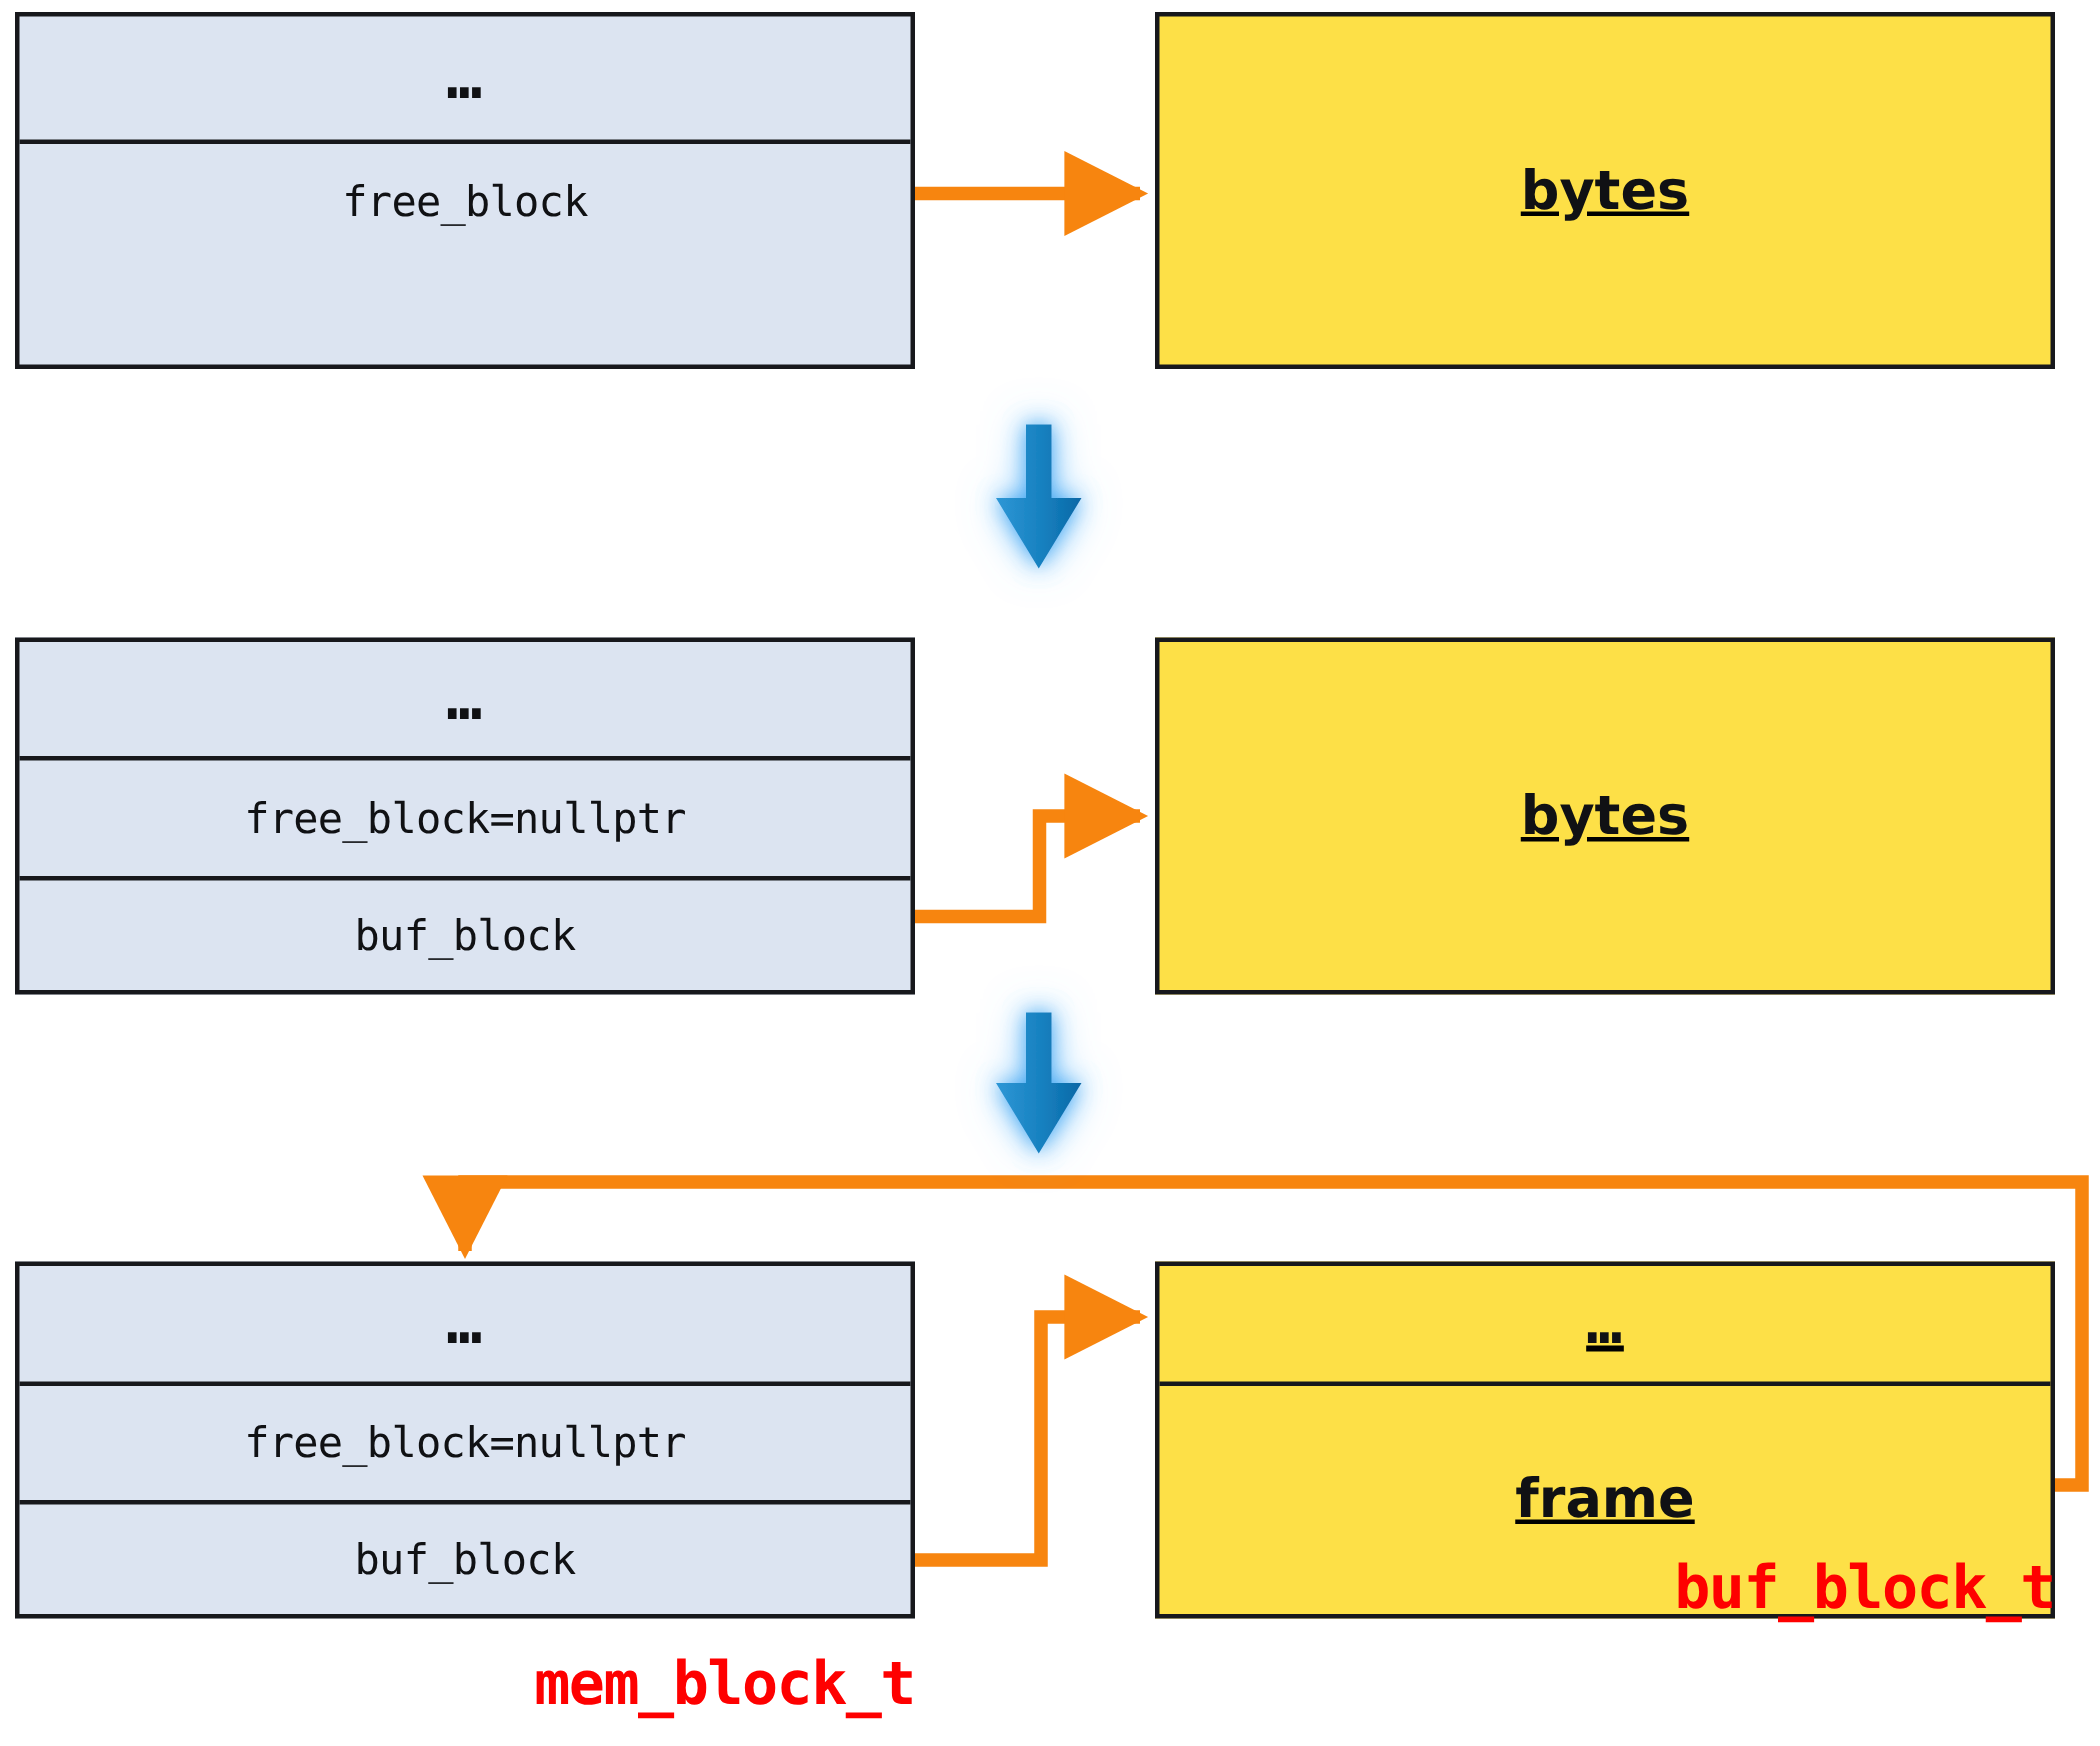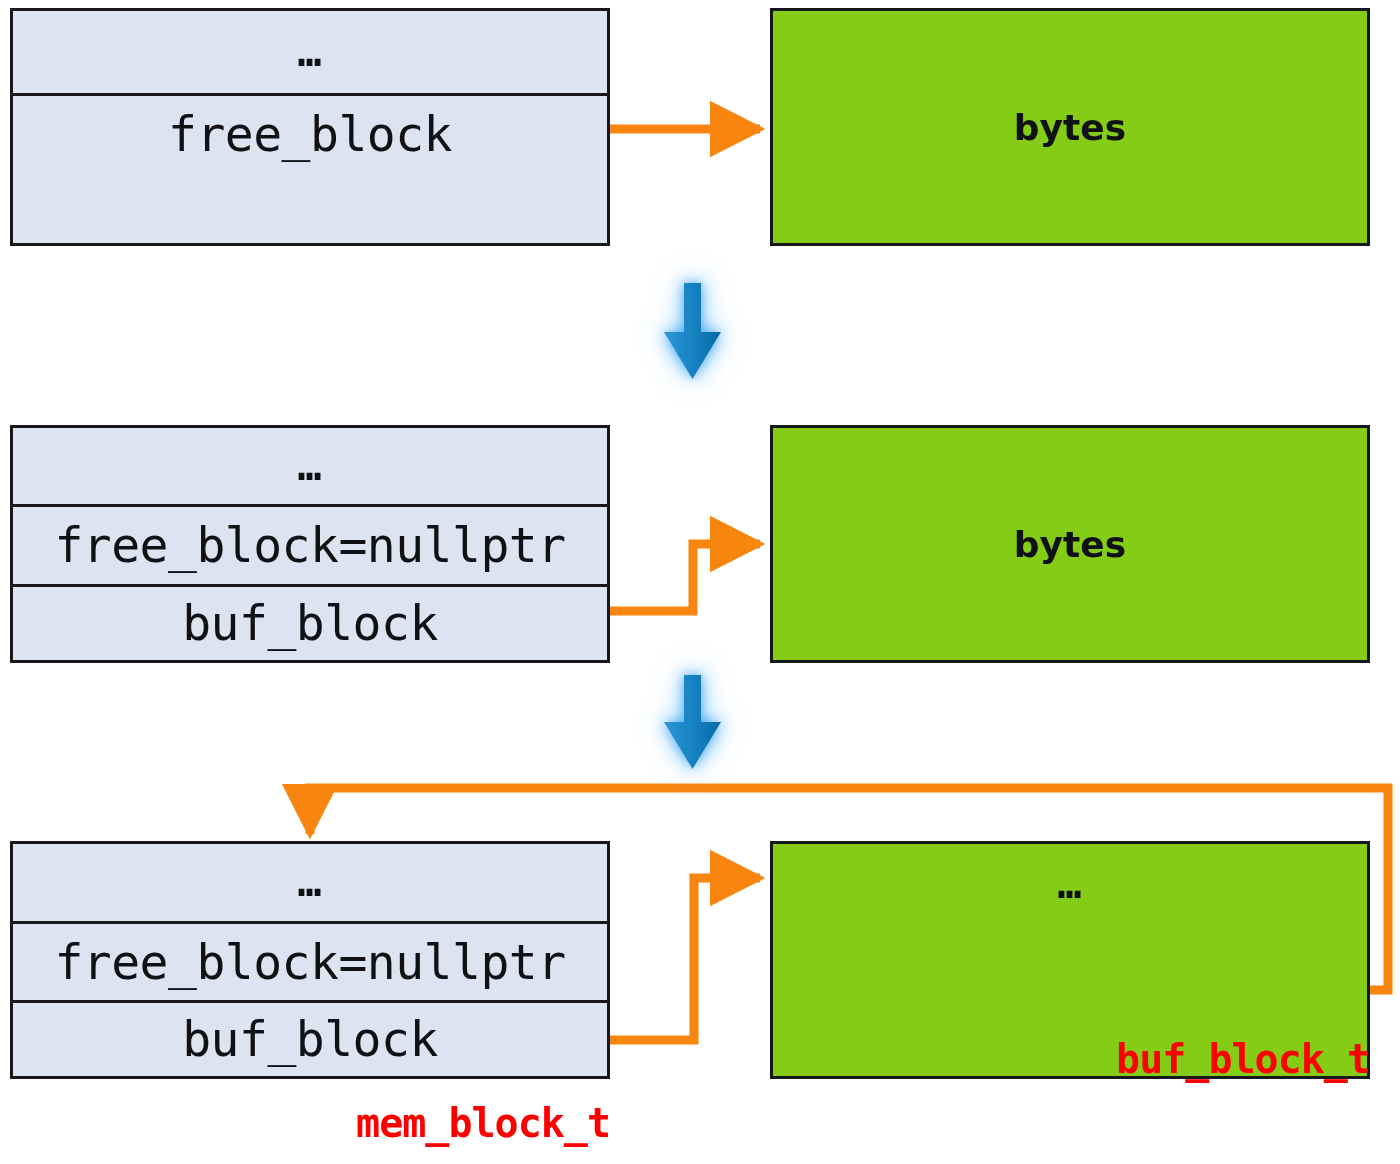--- a/index.html
+++ b/index.html
@@ -18,31 +18,31 @@
     overflow: hidden;
   }
   .struct-box {
     position: absolute;
     box-sizing: border-box;
     border: 3px solid #17181c;
     display: flex;
     flex-direction: column;
   }
   .struct-box.blue  { background: #dce4f1; }
-  .struct-box.green { background: #84cc16; }
+  .struct-box.green { background: #fde047; text-decoration: underline; }
 
   .row {
     box-sizing: border-box;
     display: flex;
     align-items: center;
     justify-content: center;
     text-align: center;
     color: #101114;
     font-family: "DejaVu Sans Mono", monospace;
-    font-size: 48px;
+    font-size: 28px;
     letter-spacing: -0.5px;
     white-space: nowrap;
   }
   .row + .row { border-top: 3px solid #17181c; }
   .row.ellipsis {
     font-weight: bold;
     font-size: 40px;
     letter-spacing: 1px;
   }
   .row.bold {
@@ -97,20 +97,21 @@
   </div>
 
   <div class="struct-box blue" style="left:10px; top:841px; width:600px; height:238px;">
     <div class="row ellipsis" style="height:79px;">…</div>
     <div class="row" style="height:81px;">free_block=nullptr</div>
     <div class="row" style="height:78px;">buf_block</div>
   </div>
 
   <div class="struct-box green" style="left:770px; top:841px; width:600px; height:238px;">
     <div class="row ellipsis" style="height:79px;">…</div>
+    <div class="row bold" style="height:159px;">frame</div>
   </div>
 
   <div class="type-label" style="left:10px; top:1100px; width:600px;">mem_block_t</div>
   <div class="type-label" style="left:770px; top:1036px; width:600px;">buf_block_t</div>
 
   <svg class="overlay" viewBox="0 0 1400 1164">
     <defs>
       <marker id="orangeHead" markerWidth="7" markerHeight="7" refX="5.6" refY="3.5" orient="auto" markerUnits="strokeWidth">
         <path d="M0,0.35 L6.2,3.5 L0,6.65 Z" fill="#f7850f"></path>
       </marker>

